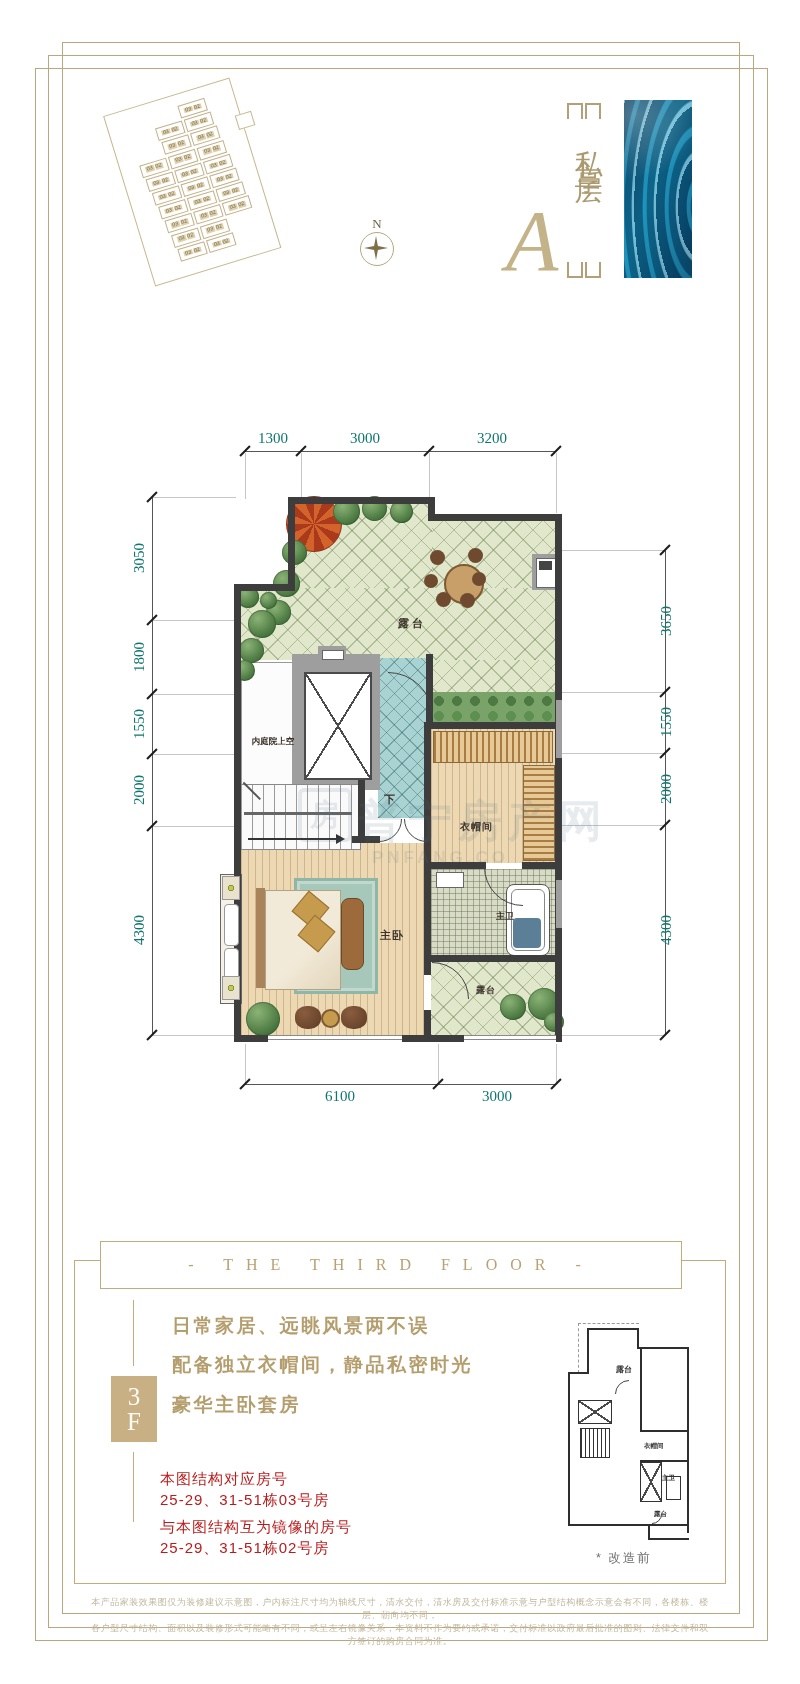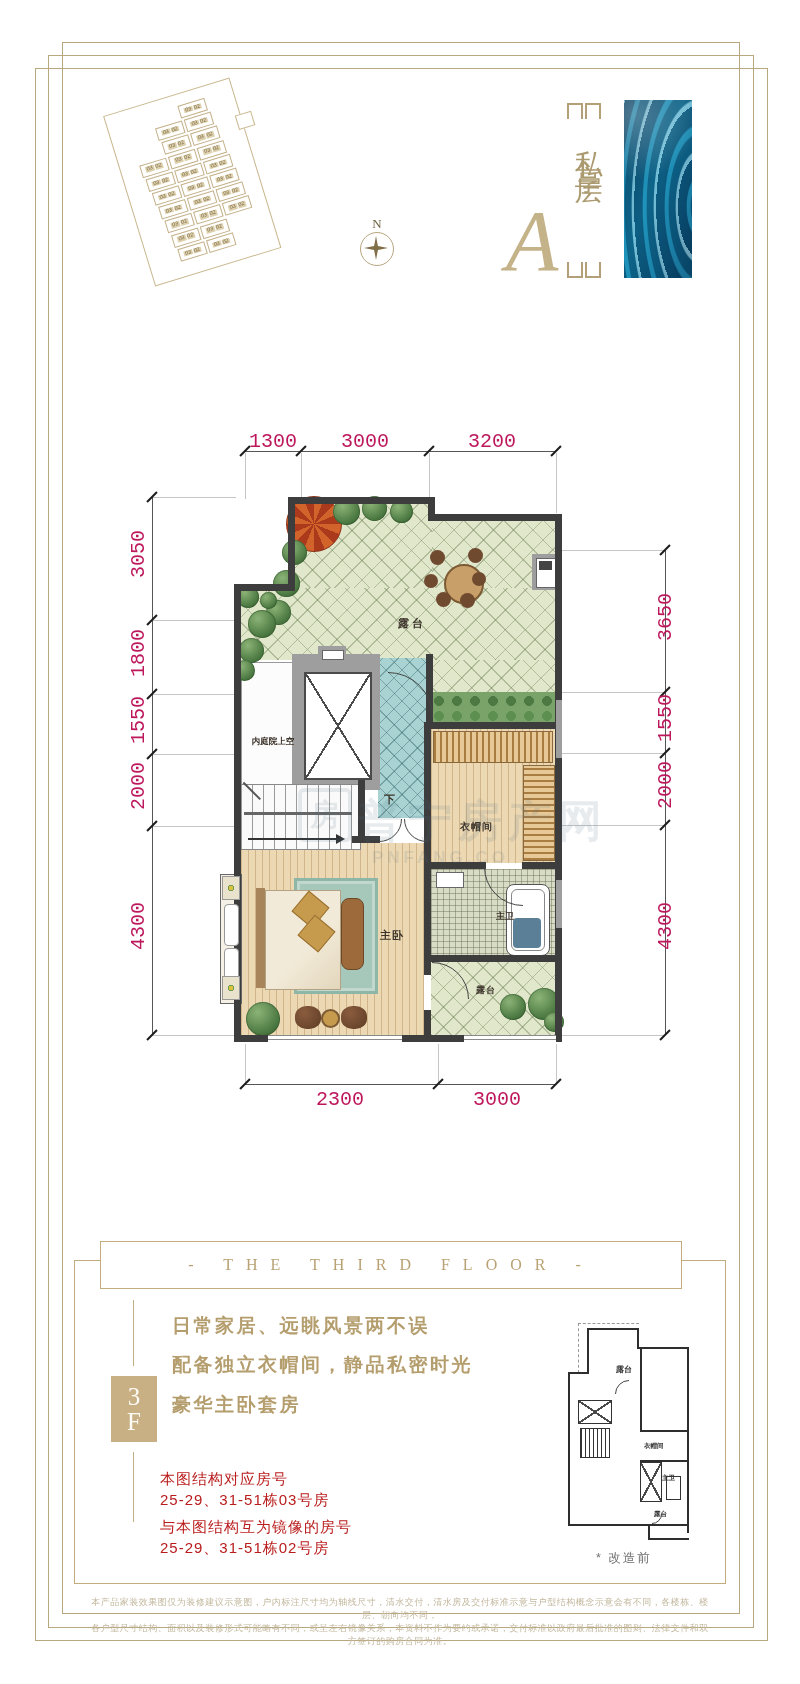--- a/index.html
+++ b/index.html
@@ -33,21 +33,21 @@
   #bigA{position:absolute;left:492px;top:198px;width:80px;text-align:center;
         font-family:"Liberation Serif",serif;font-style:italic;font-size:86px;line-height:1;color:#c4b289;}
   #bluart{position:absolute;left:624px;top:100px;width:68px;height:178px;
     background-image:
       radial-gradient(circle at 15% 8%, rgba(255,255,255,.28), transparent 38%),
       repeating-radial-gradient(ellipse 130% 115% at 112% 60%,
         rgba(190,235,245,.55) 0 2px, rgba(9,73,105,.55) 3px 9px,
         rgba(42,160,196,.5) 10px 13px, rgba(6,54,84,.5) 14px 22px),
       linear-gradient(110deg,#0a4a70,#1487b2 45%,#0b5a84 78%,#06395c);}
   
-  .dims{position:absolute;z-index:7;font-family:Liberation Mono, monospace;font-size:20px;color:#be185d;}
+  .dims{position:absolute;z-index:7;font-family:Liberation Serif, serif;font-size:15px;color:#0f766e;}
   .dline{position:absolute;background:#555;}
   .tk{position:absolute;width:14px;height:2px;background:#1d1d1d;transform:rotate(-45deg);}
   .lbls{position:absolute;left:0;top:0;width:100%;height:100%;}
   .ext{position:absolute;background:#c6c6c6;z-index:2;}
   #dimtop .lbls span,#dimbot .lbls span{position:absolute;transform:translateX(-50%);}
   #dimtop .lbls span{top:0;}
   #dimtop .lbls span:nth-child(1){left:28px}
   #dimtop .lbls span:nth-child(2){left:120px}
   #dimtop .lbls span:nth-child(3){left:247px}
   #dimbot .lbls span{top:18px;}
@@ -275,21 +275,21 @@
         <span>3000</span>
         <span>3200</span>
       </div>
   </div>
   <div class="dims" id="dimbot" style="left:245px;top:1070px;width:311px;height:42px;">
     <div class="dline" style="left:0;top:14px;width:311px;height:1px;"></div>
     <i class="tk" style="left:-7px;top:13px;"></i>
       <i class="tk" style="left:186px;top:13px;"></i>
     <i class="tk" style="left:304px;top:13px;"></i>
     <div class="lbls">
-        <span>2300</span>
+        <span>6100</span>
         <span>3000</span>
       </div>
   </div>
   <div class="dims" id="dimleft" style="left:128px;top:470px;width:40px;height:575px;">
     <div class="dline" style="left:24px;top:27px;width:1px;height:538px;"></div>
     <i class="tk" style="left:17px;top:26px;"></i>
       <i class="tk" style="left:17px;top:149px;"></i>
     <i class="tk" style="left:17px;top:223px;"></i>
       <i class="tk" style="left:17px;top:283px;"></i>
     <i class="tk" style="left:17px;top:355px;"></i>

